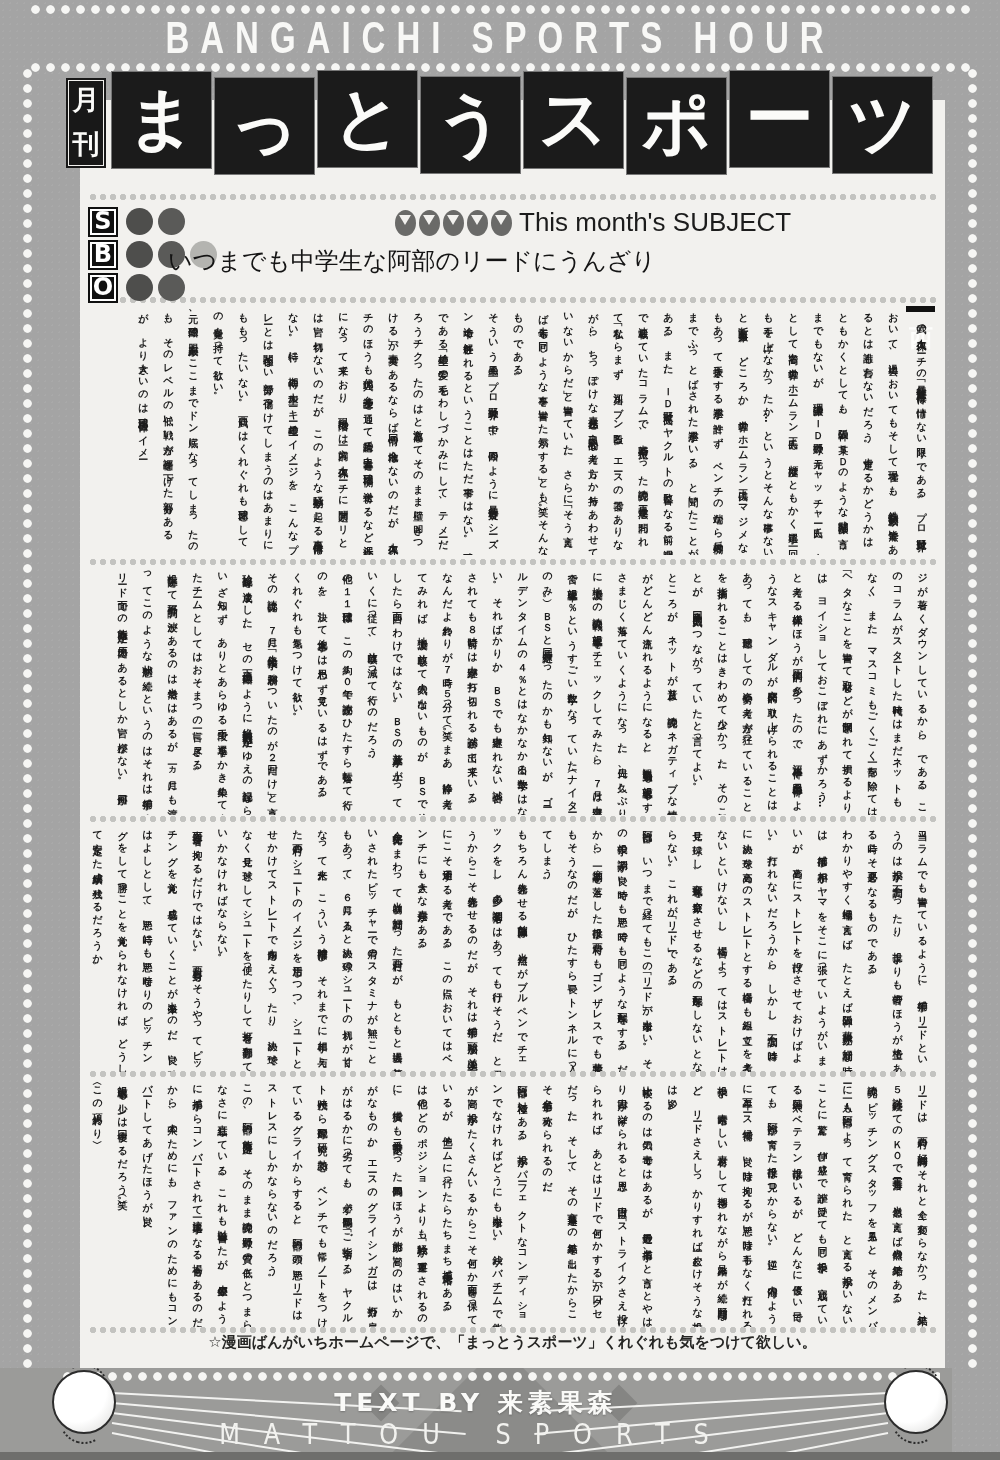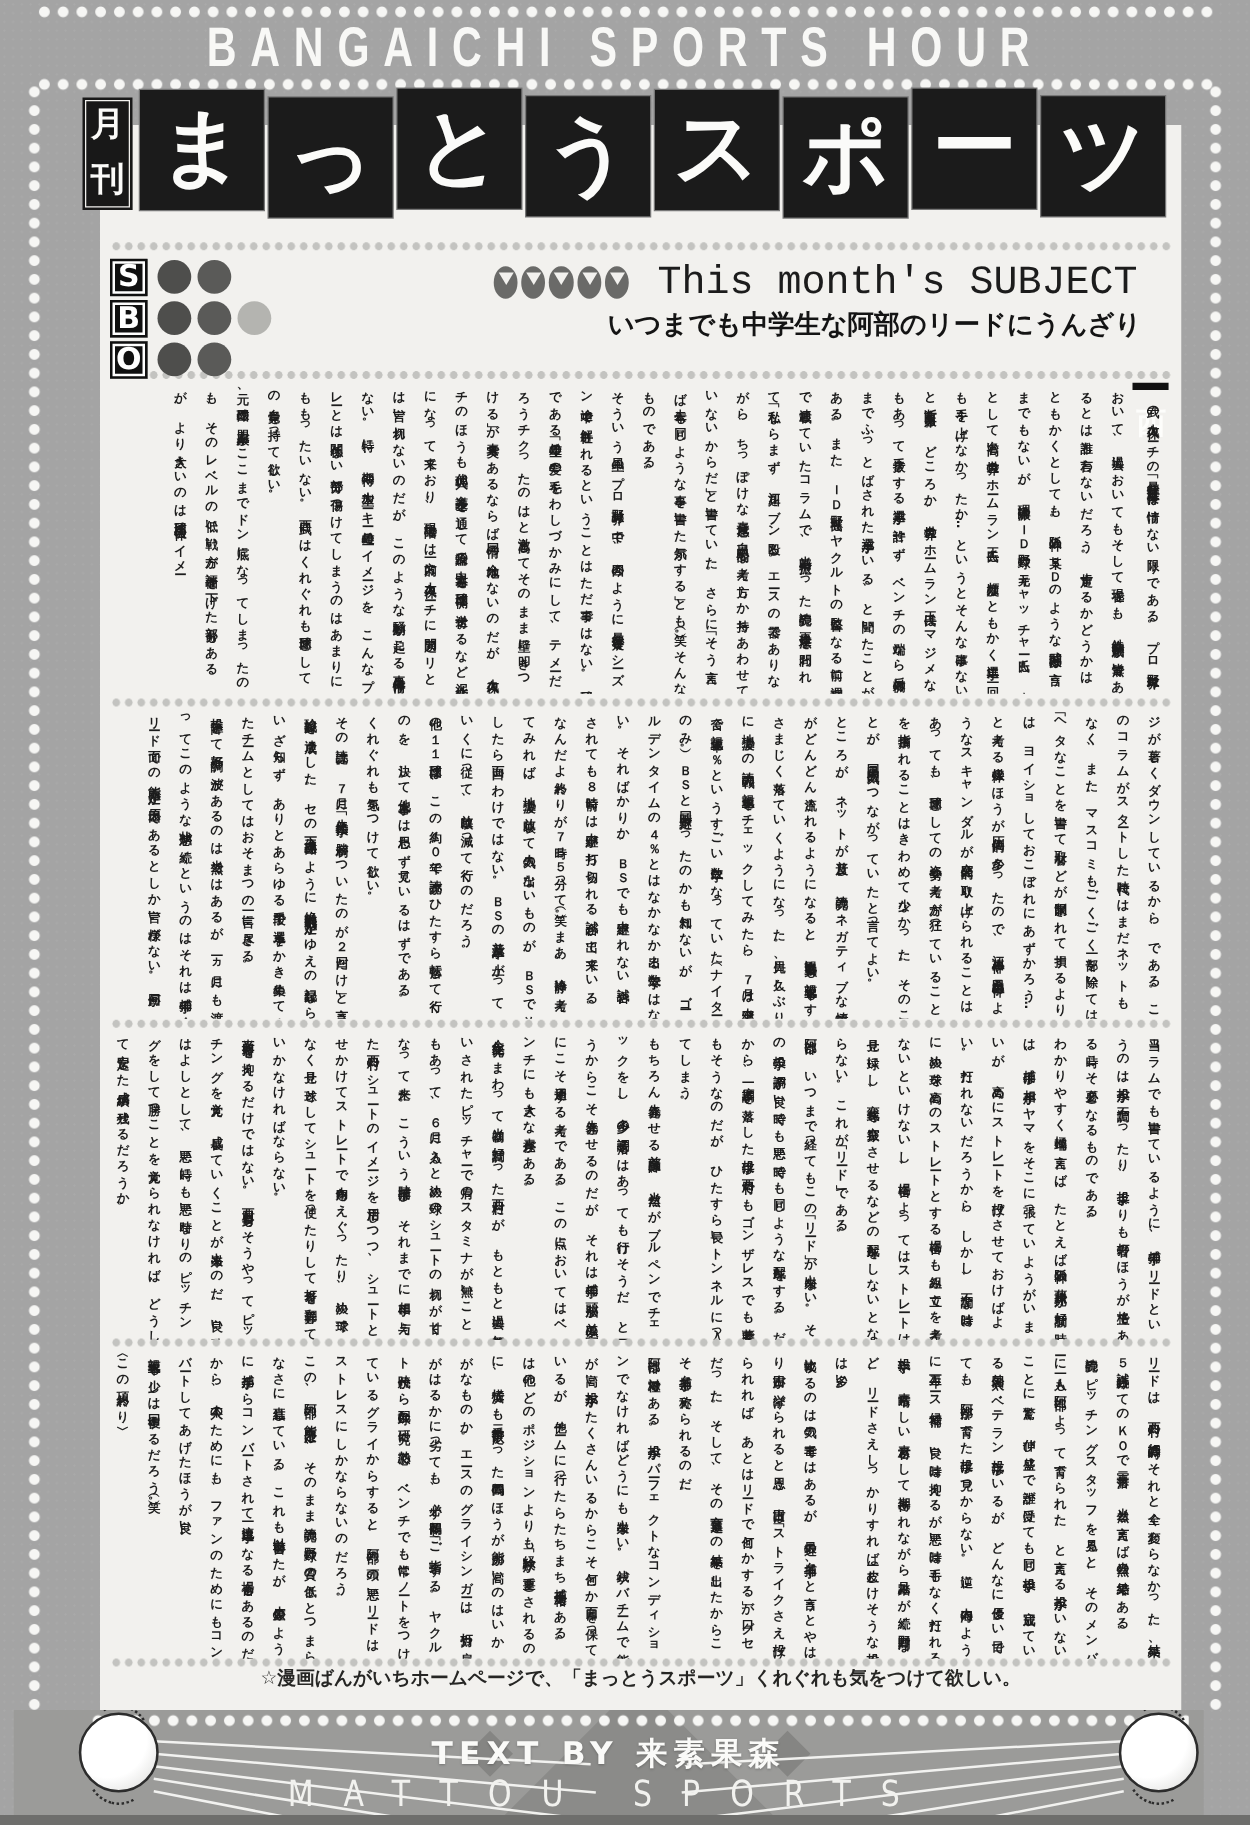--- a/index.html
+++ b/index.html
@@ -31,36 +31,36 @@
               font-weight:bold;font-size:24px;line-height:29px;text-align:center;
               box-shadow:inset 0 0 0 2px #101010, inset 0 0 0 4px #fff, inset 0 0 0 6px #101010;}
   .sbo-ball{position:absolute;width:27px;height:27px;border-radius:50%;z-index:4;}
   .b-dark{background:#4e4e4c;}
   .b-mid{background:#5a5a58;}
   .b-light{background:#b4b4b0;}
   .subject-row{position:absolute;left:395px;top:207px;width:515px;display:flex;align-items:center;z-index:4;}
   .tri{width:21px;height:26px;background:#6a6a68;border-radius:50%;position:relative;display:inline-block;margin-right:3px;}
   .tri::after{content:"";position:absolute;top:5px;left:4px;border-left:6.5px solid transparent;
               border-right:6.5px solid transparent;border-top:10px solid #f2f1ee;}
-  .subject-label{font-family:Liberation Mono, monospace;font-size:32px;color:#1c1c1c;margin-left:20px;white-space:nowrap;}
-  .headline{position:absolute;left:168px;top:245px;width:745px;text-align:right;font-size:21px;font-weight:700;
+  .subject-label{font-family:Liberation Sans, sans-serif;font-size:26px;color:#1c1c1c;margin-left:4px;white-space:nowrap;}
+  .headline{position:absolute;left:168px;top:245px;width:745px;text-align:left;font-size:24px;font-weight:400;
             color:#141414;letter-spacing:0px;white-space:nowrap;z-index:4;}
   
   .band{position:absolute;left:90px;width:845px;height:249px;overflow:hidden;
         writing-mode:vertical-rl;text-orientation:mixed;white-space:pre-line;
         font-size:10px;line-height:25px;letter-spacing:1.5px;color:#1c1c1c;font-weight:600;}
   .dropcap{display:inline-block;background:#111;color:#fdfdfb;font-size:24px;line-height:1.05;
            letter-spacing:0;padding:3px 2px;margin:0 0 4px 0;font-weight:bold;}
   
   .notice1{position:absolute;left:80px;top:1333px;width:865px;text-align:center;font-size:15px;
            font-weight:bold;color:#262624;z-index:4;}
   .notice2{position:absolute;left:80px;top:1352px;width:865px;text-align:center;font-size:15px;
            font-weight:bold;color:#262624;z-index:4;}
   
-  .footer{position:absolute;left:11px;top:1368px;width:952px;height:92px;background:#9b9b99;overflow:hidden;}
+  .footer{position:absolute;left:0;top:1368px;width:952px;height:92px;background:#9b9b99;overflow:hidden;}
   .diamond{position:absolute;background:#8b8b89;transform:rotate(45deg);}
   .credit{position:absolute;left:0;top:18px;width:100%;text-align:center;color:#fafaf8;font-weight:bold;
           font-size:25px;letter-spacing:5px;z-index:6;text-shadow:0 1px 2px rgba(0,0,0,.25);white-space:nowrap;}
   .logo{position:absolute;left:0;top:50px;width:100%;text-align:center;color:#f2f2ef;font-weight:400;
         font-size:24px;letter-spacing:24px;z-index:6;transform:scaleY(1.2);transform-origin:top center;white-space:nowrap;}
   .ball{position:absolute;width:60px;height:60px;border-radius:50%;z-index:7;
         background:radial-gradient(circle at 36% 32%, #ffffff 55%, #dcdcda 95%);border:2px solid #2c2c2c;}
   .ball::before,.ball::after{content:"";position:absolute;width:46px;height:46px;border-radius:50%;
         border:2px dotted #2c2c2c;border-color:#2c2c2c transparent transparent transparent;}
   .ball::before{top:-8px;left:5px;transform:rotate(14deg);}

